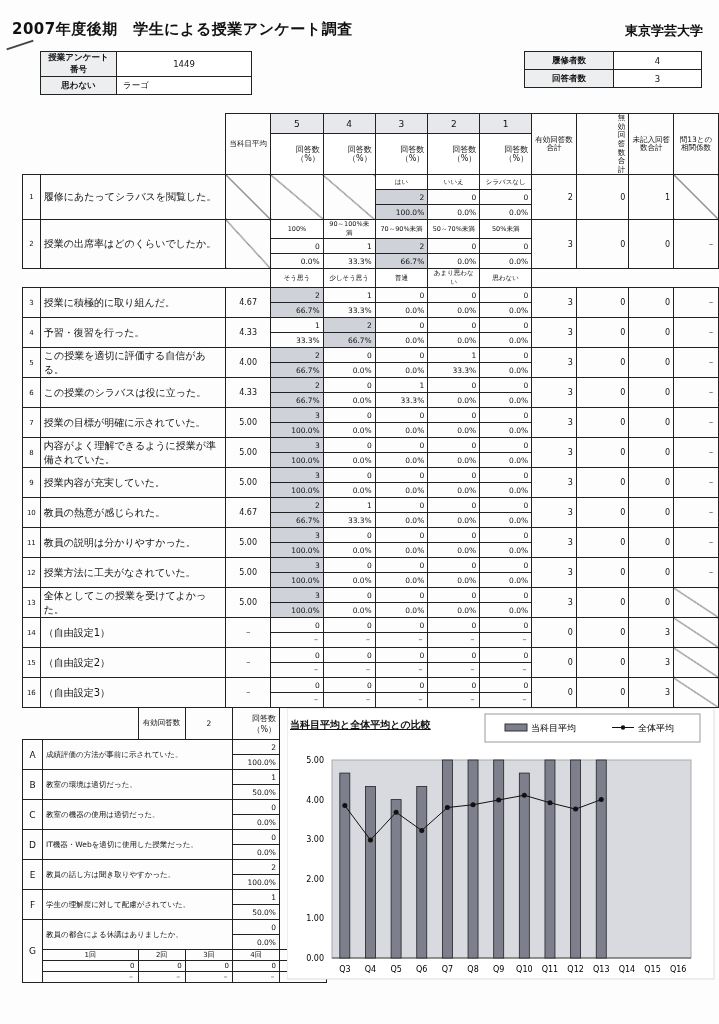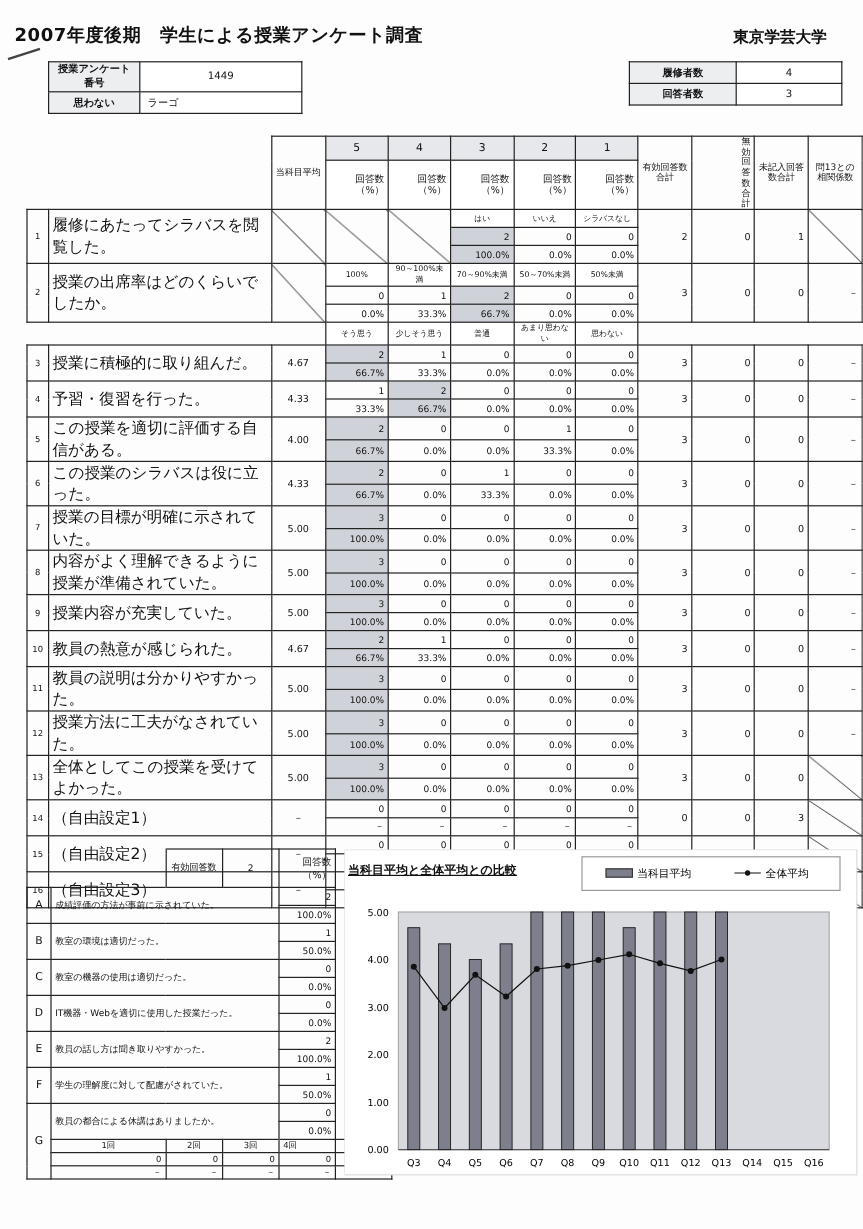--- a/index.html
+++ b/index.html
@@ -1,21 +1,21 @@
 <!DOCTYPE html>
 <html><head>
 <meta charset="utf-8">
 <style>
   * { box-sizing: border-box; }
   body { margin:0; background:#fff; }
   .page { position:relative; width:719px; height:1024px; background:#fdfdfd; overflow:hidden;
           font-family:"DejaVu Sans", sans-serif; color:#111; font-size:8px; }
   .abs { position:absolute; }
   .title { left:12px; top:20px; font-size:15px; font-weight:bold; letter-spacing:0.5px; }
-  .univ { right:30px; top:22px; font-size:13px; font-weight:bold; }
+  .univ { right:16px; top:22px; font-size:13px; font-weight:bold; }
   .pen { left:6px; top:44px; width:28px; height:2px; background:#444; transform:rotate(-18deg); }
 
   table { border-collapse:collapse; }
   .info { left:40px; top:51px; }
   .info td { border:1px solid #222; height:18px; font-size:8.5px; padding:0 6px; }
   .info td.lbl { background:#eceef0; width:76px; text-align:center; font-weight:bold; }
   .info td.val { background:#fff; }
   .counts { left:524px; top:51px; }
   .counts td { border:1px solid #222; height:18px; font-size:8.5px; text-align:center; }
   .counts td.lbl { background:#eceef0; width:89px; font-weight:bold; }
@@ -23,21 +23,21 @@
 
   .main { left:22px; top:113px; }
   .main td { border:1px solid #222; font-size:7.5px; padding:0 3px; height:15px; }
   .main td.num { text-align:right; }
   .main td.gray { background:#cfd2d8; }
   .main td.hdrnum { background:#e6e8ec; text-align:center; font-size:9px; height:14px; }
   .main td.hdrsub { background:#fff; text-align:right; font-size:8px; line-height:1.2; }
   .main td.sub { text-align:center; font-size:6.5px; background:#fff; }
   .main tr.dash td.q, .main tr.dash td.qn, .main tr.dash td.avg { border-top:1px dashed #333; }
   .slash { position:relative; background:linear-gradient(to top right, transparent calc(50% - 0.6px), #222 50%, transparent calc(50% + 0.6px)); }
-  .main td.q { width:208px; font-size:13px; }
+  .main td.q { width:208px; font-size:10px; }
   .main td.qn { width:18px; text-align:center; font-size:7px; }
   .main td.avg { width:48px; text-align:center; font-size:8px; }
   .main td.col { width:55px; }
   .main td.tot { width:49px; text-align:right; font-size:8px; }
   .main td.corr { width:45px; text-align:right; }
   .hdrtxt { text-align:center; font-size:8px; line-height:1.15; }
 
   .extra { left:22px; top:707px; }
   .extra td { border:1px solid #222; font-size:7.5px; padding:0 3px; }
   .extra td.letter { width:20px; text-align:center; font-size:9px; }
@@ -522,21 +522,21 @@
           <td class="eq" rowspan="2" colspan="3" style="border-bottom: none;">教員の都合による休講はありましたか。</td>
           <td class="ev">0</td>
         </tr>
         <tr>
           <td class="ev">0.0%</td>
         </tr>
         <tr>
           <td class="ctr" style="height: 11px; font-size: 7px; text-align: center;">1回</td>
           <td class="ctr" style="height: 11px; font-size: 7px; text-align: center;">2回</td>
           <td class="ctr" style="height: 11px; font-size: 7px; text-align: center;">3回</td>
-          <td class="ctr" style="height: 11px; font-size: 7px; text-align: left;">4回</td>
+          <td class="ctr" style="height: 11px; font-size: 7px; text-align: center;">4回</td>
           <td class="ctr" style="height: 11px; font-size: 7px; text-align: center;">5回以上</td>
         </tr>
         <tr>
           <td class="ev" style="height: 11px; font-size: 7px; text-align: right;">0</td>
           <td class="ev" style="height: 11px; font-size: 7px; text-align: right;">0</td>
           <td class="ev" style="height: 11px; font-size: 7px; text-align: right;">0</td>
           <td class="ev" style="height: 11px; font-size: 7px; text-align: right;">0</td>
           <td class="ev" style="height: 11px; font-size: 7px; text-align: right;">0</td>
         </tr>
         <tr>

